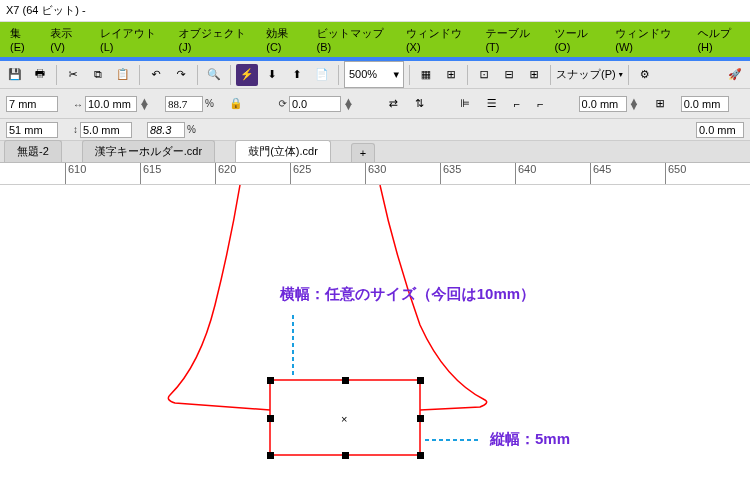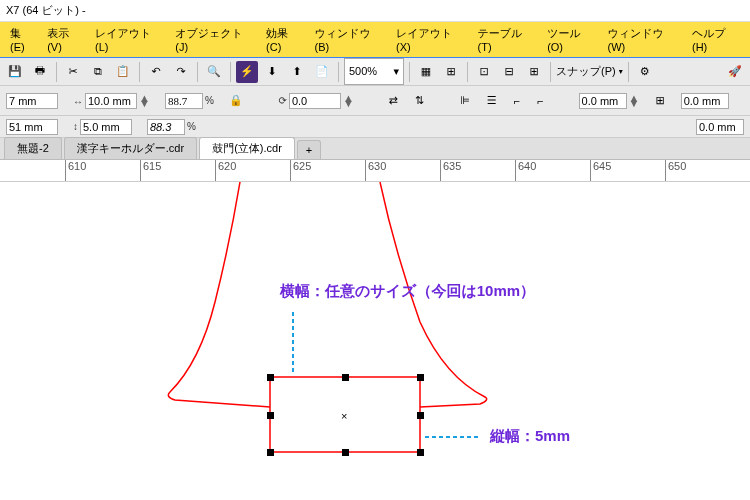--- a/index.html
+++ b/index.html
@@ -1,51 +1,51 @@
 <!DOCTYPE html>
 <html><head>
 <meta charset="utf-8">
 <style>
 *{box-sizing:border-box;margin:0;padding:0;font-family:"MS PGothic","Meiryo",sans-serif;font-size:11px}
 body{background:#f0f0f0;width:750px;height:500px;overflow:hidden;position:relative}
 .titlebar{background:#fff;padding:3px 6px;border-bottom:1px solid #ddd}
-.menubar{background:#fde047;padding:2px 4px;display:flex;gap:0;border-bottom:1px solid #3b82f6}
+.menubar{background:#84cc16;padding:2px 4px;display:flex;gap:6px;border-bottom:4px solid #3b82f6}
 .menubar span{padding:2px 6px;cursor:default}
 .toolbar{background:#eaeaea;padding:3px 4px;display:flex;align-items:center;gap:3px;border-bottom:1px solid #ccc;height:28px}
 .tbtn{width:22px;height:22px;display:flex;align-items:center;justify-content:center;border:1px solid transparent;border-radius:2px}
 .sep{width:1px;height:20px;background:#bbb;margin:0 2px}
 .zoom-sel{border:1px solid #aaa;padding:6px 4px;background:#fff;width:60px;display:flex;justify-content:space-between}
 .propbar{background:#eaeaea;padding:3px 6px;display:flex;align-items:center;gap:15px;border-bottom:1px solid #ccc;height:30px}
 .field{display:flex;align-items:center;gap:2px}
 .field input{width:52px;border:1px solid #aaa;padding:1px 2px;background:#fff;font-size:11px}
 .field .lbl{font-size:10px;color:#333}
 .spin{display:flex;flex-direction:column;line-height:5px;font-size:6px;color:#666}
 .tabs{background:#e0e0e0;display:flex;padding:0 4px;border-bottom:1px solid #bbb;height:22px;align-items:flex-end}
-.tab{padding:3px 12px;border:1px solid #bbb;border-bottom:none;background:#d5d5d5;margin-right:2px;border-radius:3px 3px 0 0;font-size:11px}
+.tab{padding:3px 12px;border:1px solid #bbb;border-bottom:none;background:#d5d5d5;margin-right:20px;border-radius:3px 3px 0 0;font-size:11px}
 .tab.active{background:#fff}
 .ruler{background:#fff;height:22px;border-bottom:1px solid #ccc;position:relative;font-size:9px;color:#555}
 .ruler .tick{position:absolute;top:0;border-left:1px solid #888;height:100%;padding-left:2px}
 .canvas{background:#fff;position:relative;height:370px}
 svg.art{position:absolute;top:0;left:0;width:100%;height:100%}
 .annot{position:absolute;color:#6d28d9;font-size:15px;font-weight:bold}
 .sel-handle{position:absolute;width:7px;height:7px;background:#000}
 </style>
 </head>
 <body>
 
 <div class="titlebar"><span>X7 (64 ビット) -</span></div>
 
 <div class="menubar">
   <span>集(E)</span>
   <span>表示(V)</span>
   <span>レイアウト(L)</span>
   <span>オブジェクト(J)</span>
   <span>効果(C)</span>
-  <span>ウィンドウ(B)</span>
-  <span>レイアウト(X)</span>
+  <span>ビットマップ(B)</span>
+  <span>ウィンドウ(X)</span>
   <span>テーブル(T)</span>
   <span>ツール(O)</span>
   <span>ウィンドウ(W)</span>
   <span>ヘルプ(H)</span>
 </div>
 
 <div class="toolbar">
   <div class="tbtn">💾</div>
   <div class="tbtn">🖶</div>
   <div class="sep"></div>

